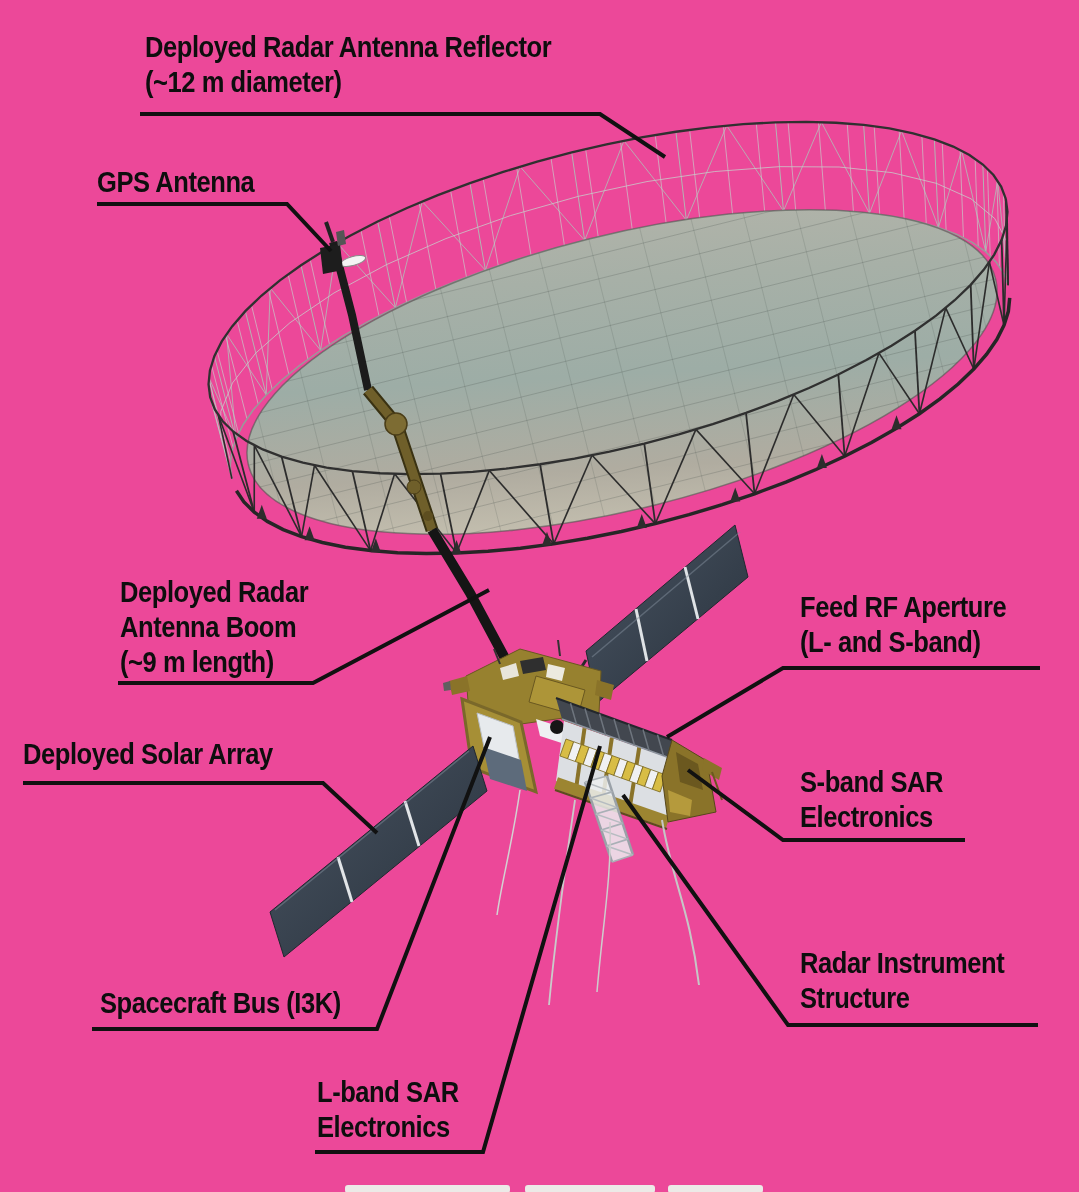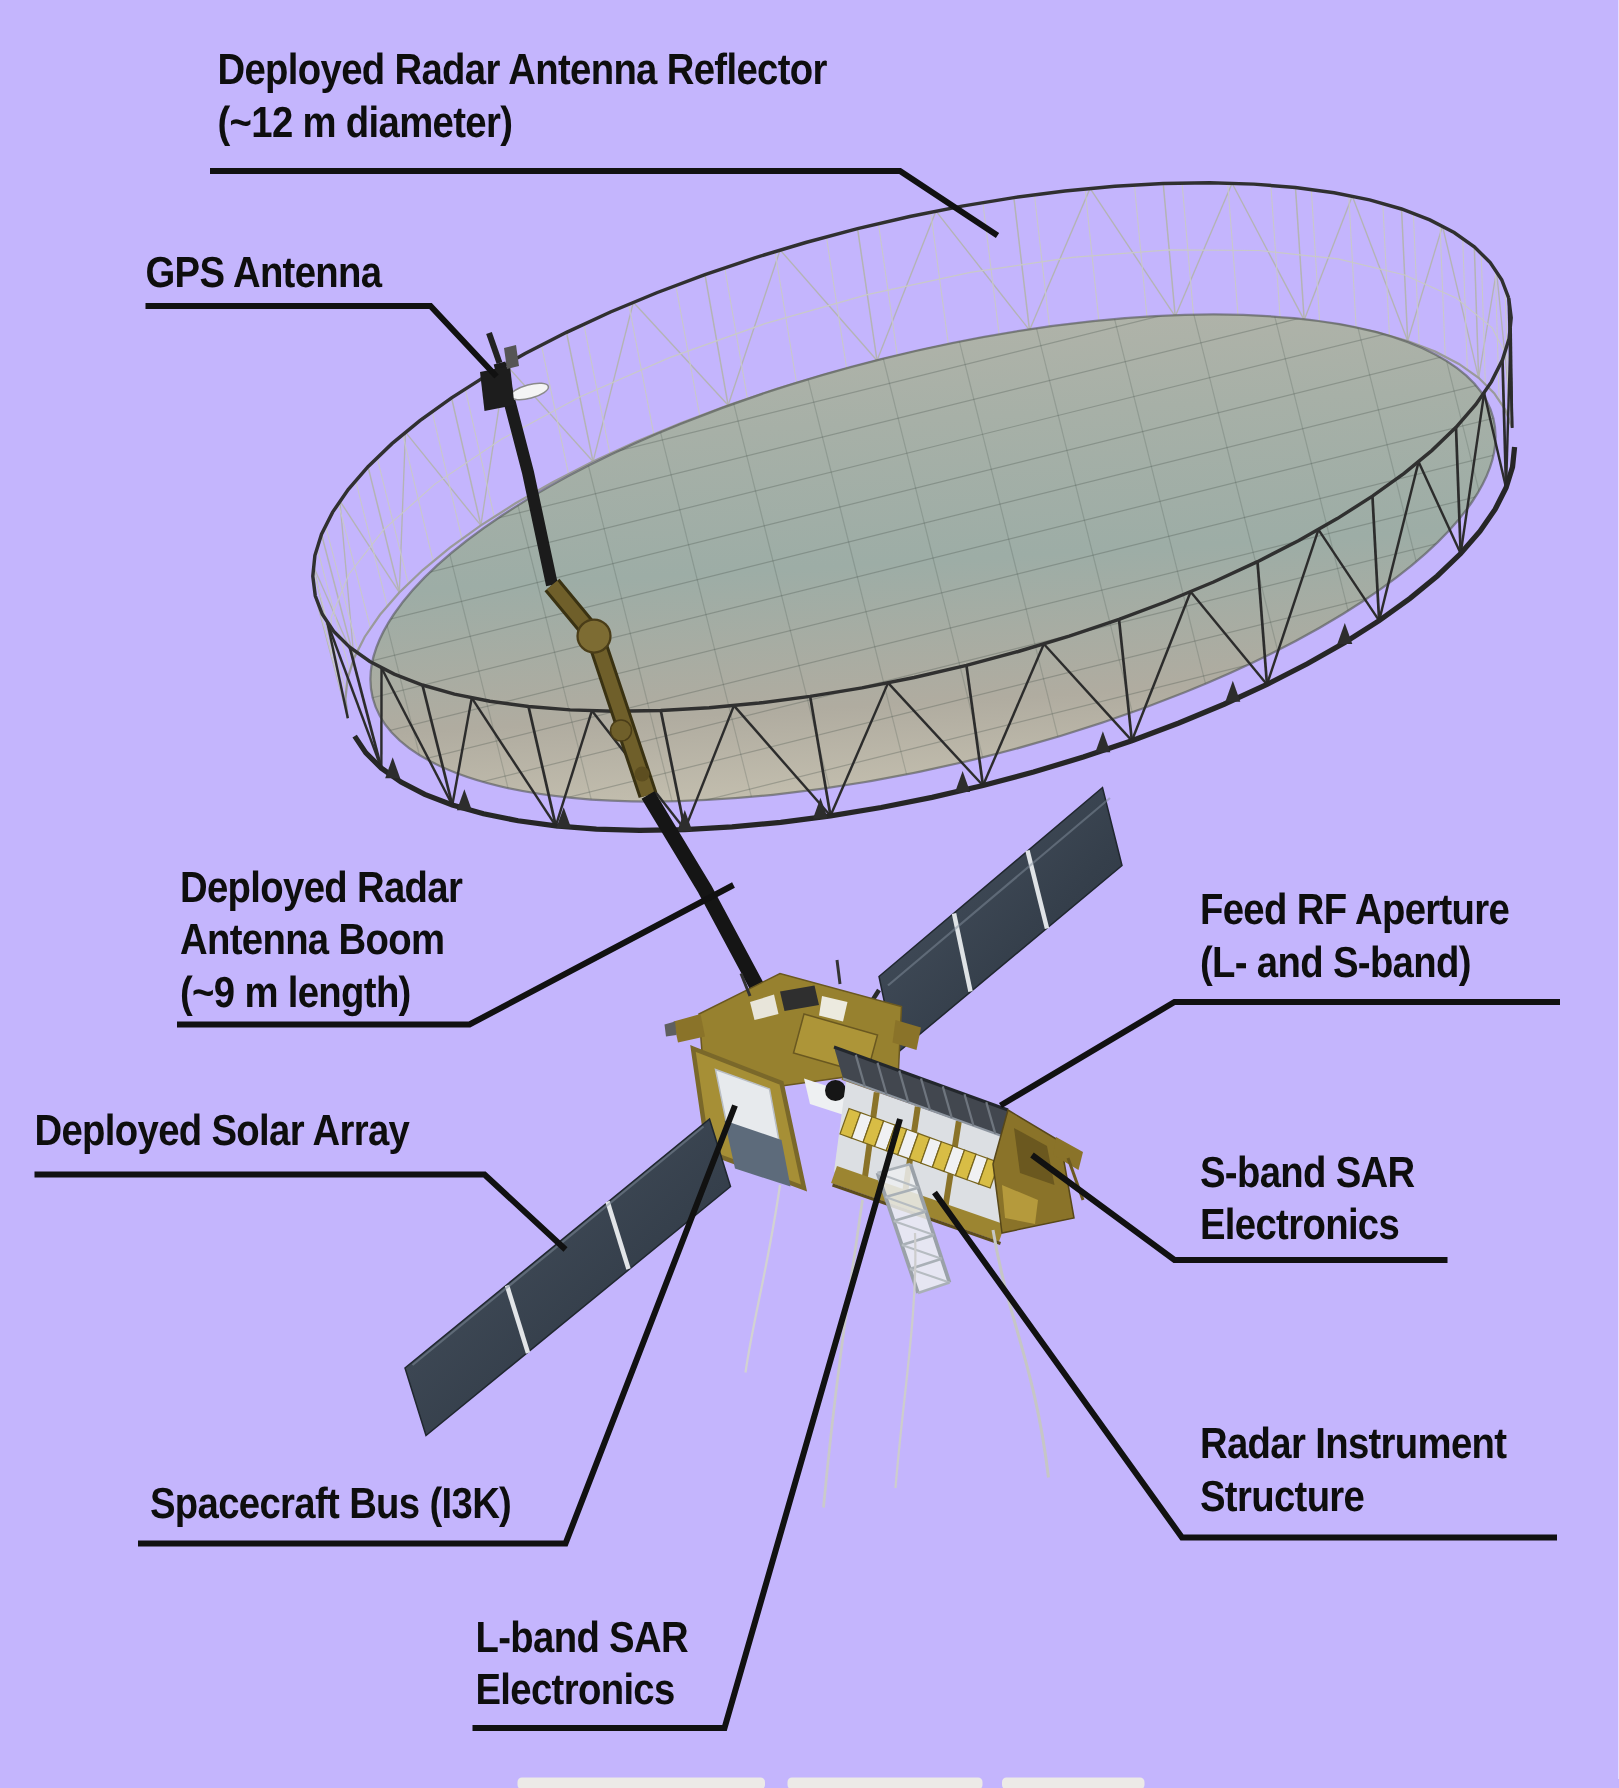--- a/index.html
+++ b/index.html
@@ -1,16 +1,16 @@
 <!DOCTYPE html>
 <html style="--labeltext: #0e0e0e; --leader: #111111;"><head>
 <meta charset="utf-8">
 <style>
   html,body{margin:0;padding:0;background:#fff;}
-  .canvas{position:relative;width:1079px;height:1192px;background:#c4b5fd;overflow:hidden;
+  .canvas{position:relative;width:1079px;height:1192px;background:#ec4899;overflow:hidden;
           font-family:"Liberation Sans",sans-serif;}
   .art{position:absolute;left:0;top:0;z-index:1;}
   .lbl{position:absolute;z-index:2;font-weight:700;font-size:29px;line-height:35px;
        letter-spacing:-0.5px;color:var(--labeltext,#0e0e0e);white-space:nowrap;
        transform:scaleX(.88);transform-origin:0 0;}
   .lbl span{display:block;}
   .leader{fill:none;stroke:var(--leader,#111);stroke-width:4;stroke-linejoin:miter;stroke-linecap:butt;}
 </style>
 </head>
 <body>

